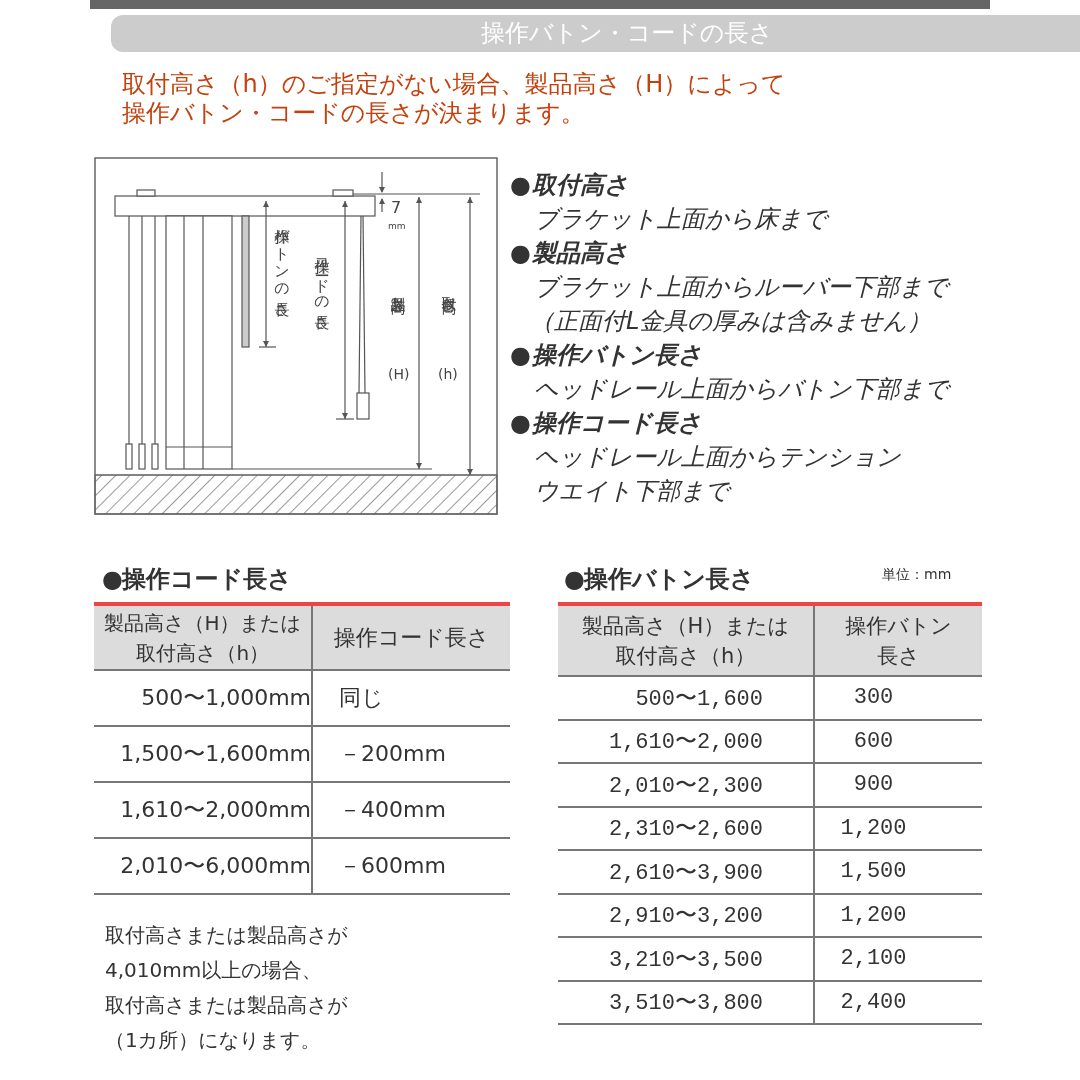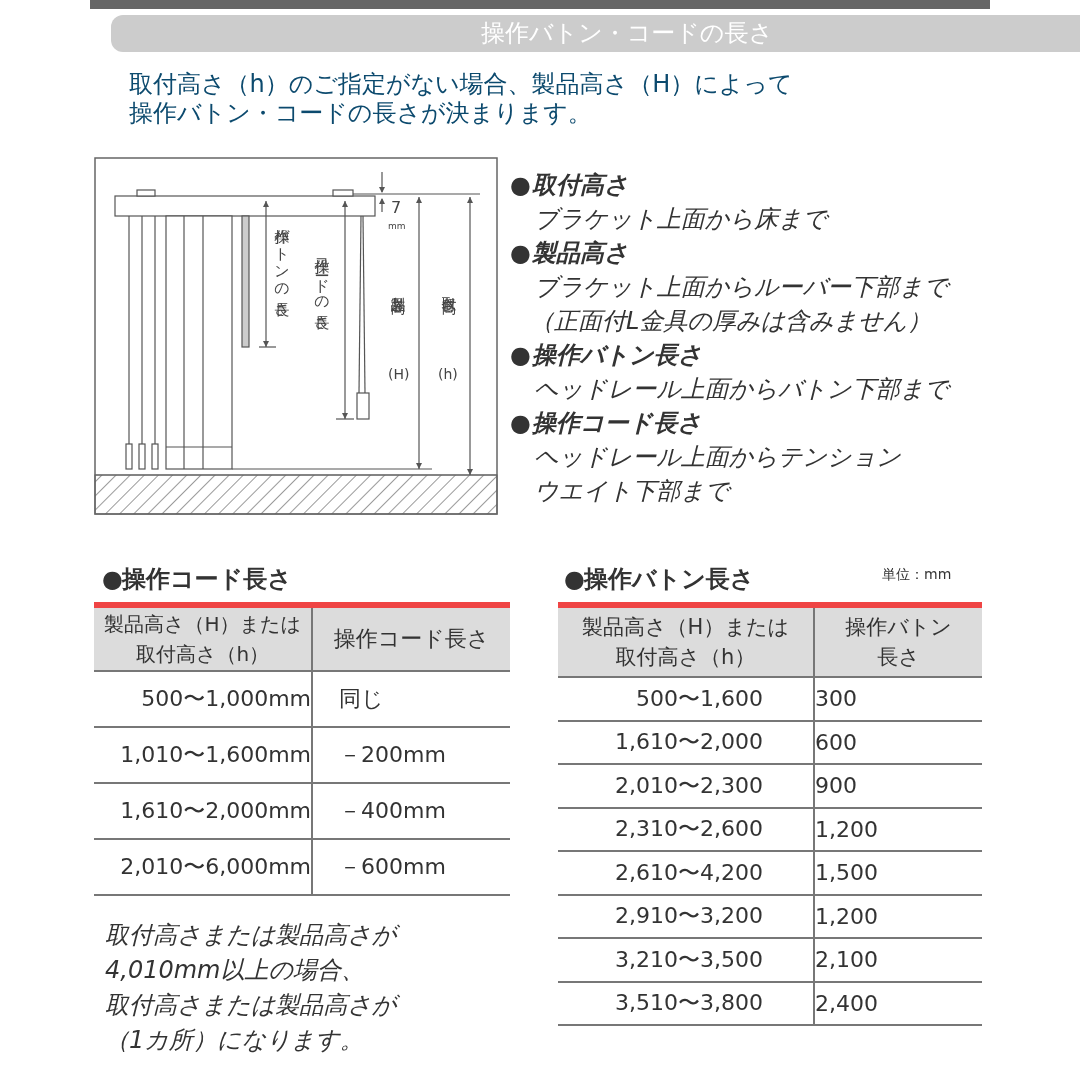--- a/index.html
+++ b/index.html
@@ -6,57 +6,57 @@
     html, body { width: 1080px; height: 1080px; background: #ffffff; overflow: hidden; }
     body { position: relative; font-family: "DejaVu Sans", "Liberation Sans", sans-serif; color: #333333; }
 
     .top-bar { position: absolute; left: 90px; top: 0; width: 900px; height: 9px; background: #666666; }
     .section-header {
       position: absolute; left: 111px; top: 15px; width: 1032px; height: 37px;
       background: #cccccc; border-radius: 12px;
       color: #ffffff; font-size: 24px; line-height: 37px; text-align: center;
     }
     .notice {
-      position: absolute; left: 129px; top: 70px; width: 820px;
-      color: #0c4a6e; font-size: 24px; line-height: 29px;
+      position: absolute; left: 122px; top: 70px; width: 820px;
+      color: #c2410c; font-size: 24px; line-height: 29px;
     }
 
     .diagram { position: absolute; left: 94px; top: 157px; width: 404px; height: 358px; }
     .diagram svg { width: 404px; height: 358px; display: block; }
 
     .definitions { position: absolute; left: 510px; top: 168px; width: 490px; font-style: italic; }
     .def-term { font-size: 24px; line-height: 34px; font-weight: bold; color: #333; white-space: nowrap; }
     .def-term .bullet { display: inline-block; width: 22px; }
     .def-desc { font-size: 24px; line-height: 34px; padding-left: 24px; color: #333; white-space: nowrap; }
 
     .table-title { position: absolute; font-size: 24px; font-weight: bold; color: #333; white-space: nowrap; }
     .table-title .bullet { display: inline-block; width: 20px; }
     .unit-label { position: absolute; left: 882px; top: 566px; font-size: 14px; color: #333; }
 
     table { position: absolute; border-collapse: collapse; font-size: 22px; color: #333; }
     table th { background: #dcdcdc; font-weight: normal; line-height: 30px; text-align: center; }
     table td, table th { border-bottom: 2px solid #777777; }
     table td.col1, table th.col1 { border-right: 2px solid #777777; }
-    table thead tr { border-top: 6px solid #ef4444; }
+    table thead tr { border-top: 4px solid #ef4444; }
 
     .cord-table { left: 94px; top: 602px; width: 416px; }
     .cord-table th { height: 66px; }
     .cord-table td { height: 56px; }
     .cord-table th.col1 { width: 218px; font-size: 20px; }
     .cord-table td.col1 { text-align: right; }
     .cord-table td.col2 { text-align: left; padding-left: 26px; }
 
     .baton-table { left: 558px; top: 602px; width: 424px; }
     .baton-table th { height: 72px; font-size: 21px; }
-    .baton-table td { height: 43.5px; }
+    .baton-table td { height: 43.5px; font-family: Liberation Mono, monospace; }
     .baton-table th.col1 { width: 256px; }
     .baton-table td.col1 { text-align: right; padding-right: 50px; }
-    .baton-table td.col2 { text-align: left; padding-right: 50px; }
-
-    .footnote { position: absolute; left: 105px; top: 918px; width: 420px; font-size: 24px; line-height: 35px; color: #333; font-style: italic; }
+    .baton-table td.col2 { text-align: center; padding-right: 50px; }
+
+    .footnote { position: absolute; left: 105px; top: 918px; width: 420px; font-size: 20px; line-height: 35px; color: #333; }
   </style>
 </head>
 <body>
 
 <div class="top-bar"></div>
 
 <div class="section-header">操作バトン・コードの長さ</div>
 
 <div class="notice">
   <div>取付高さ（h）のご指定がない場合、製品高さ（H）によって</div>
@@ -170,21 +170,21 @@
         <div>操作コード長さ</div>
       </th>
     </tr>
   </thead>
   <tbody>
     <tr>
         <td class="col1">500〜1,000mm</td>
         <td class="col2">同じ</td>
       </tr>
     <tr>
-        <td class="col1">1,010〜1,600mm</td>
+        <td class="col1">1,500〜1,600mm</td>
         <td class="col2">－200mm</td>
       </tr>
     <tr>
         <td class="col1">1,610〜2,000mm</td>
         <td class="col2">－400mm</td>
       </tr>
     <tr>
         <td class="col1">2,010〜6,000mm</td>
         <td class="col2">－600mm</td>
       </tr>
@@ -219,21 +219,21 @@
       </tr>
     <tr>
         <td class="col1">2,010〜2,300</td>
         <td class="col2">900</td>
       </tr>
     <tr>
         <td class="col1">2,310〜2,600</td>
         <td class="col2">1,200</td>
       </tr>
     <tr>
-        <td class="col1">2,610〜4,200</td>
+        <td class="col1">2,610〜3,900</td>
         <td class="col2">1,500</td>
       </tr>
     <tr>
         <td class="col1">2,910〜3,200</td>
         <td class="col2">1,200</td>
       </tr>
     <tr>
         <td class="col1">3,210〜3,500</td>
         <td class="col2">2,100</td>
       </tr>

